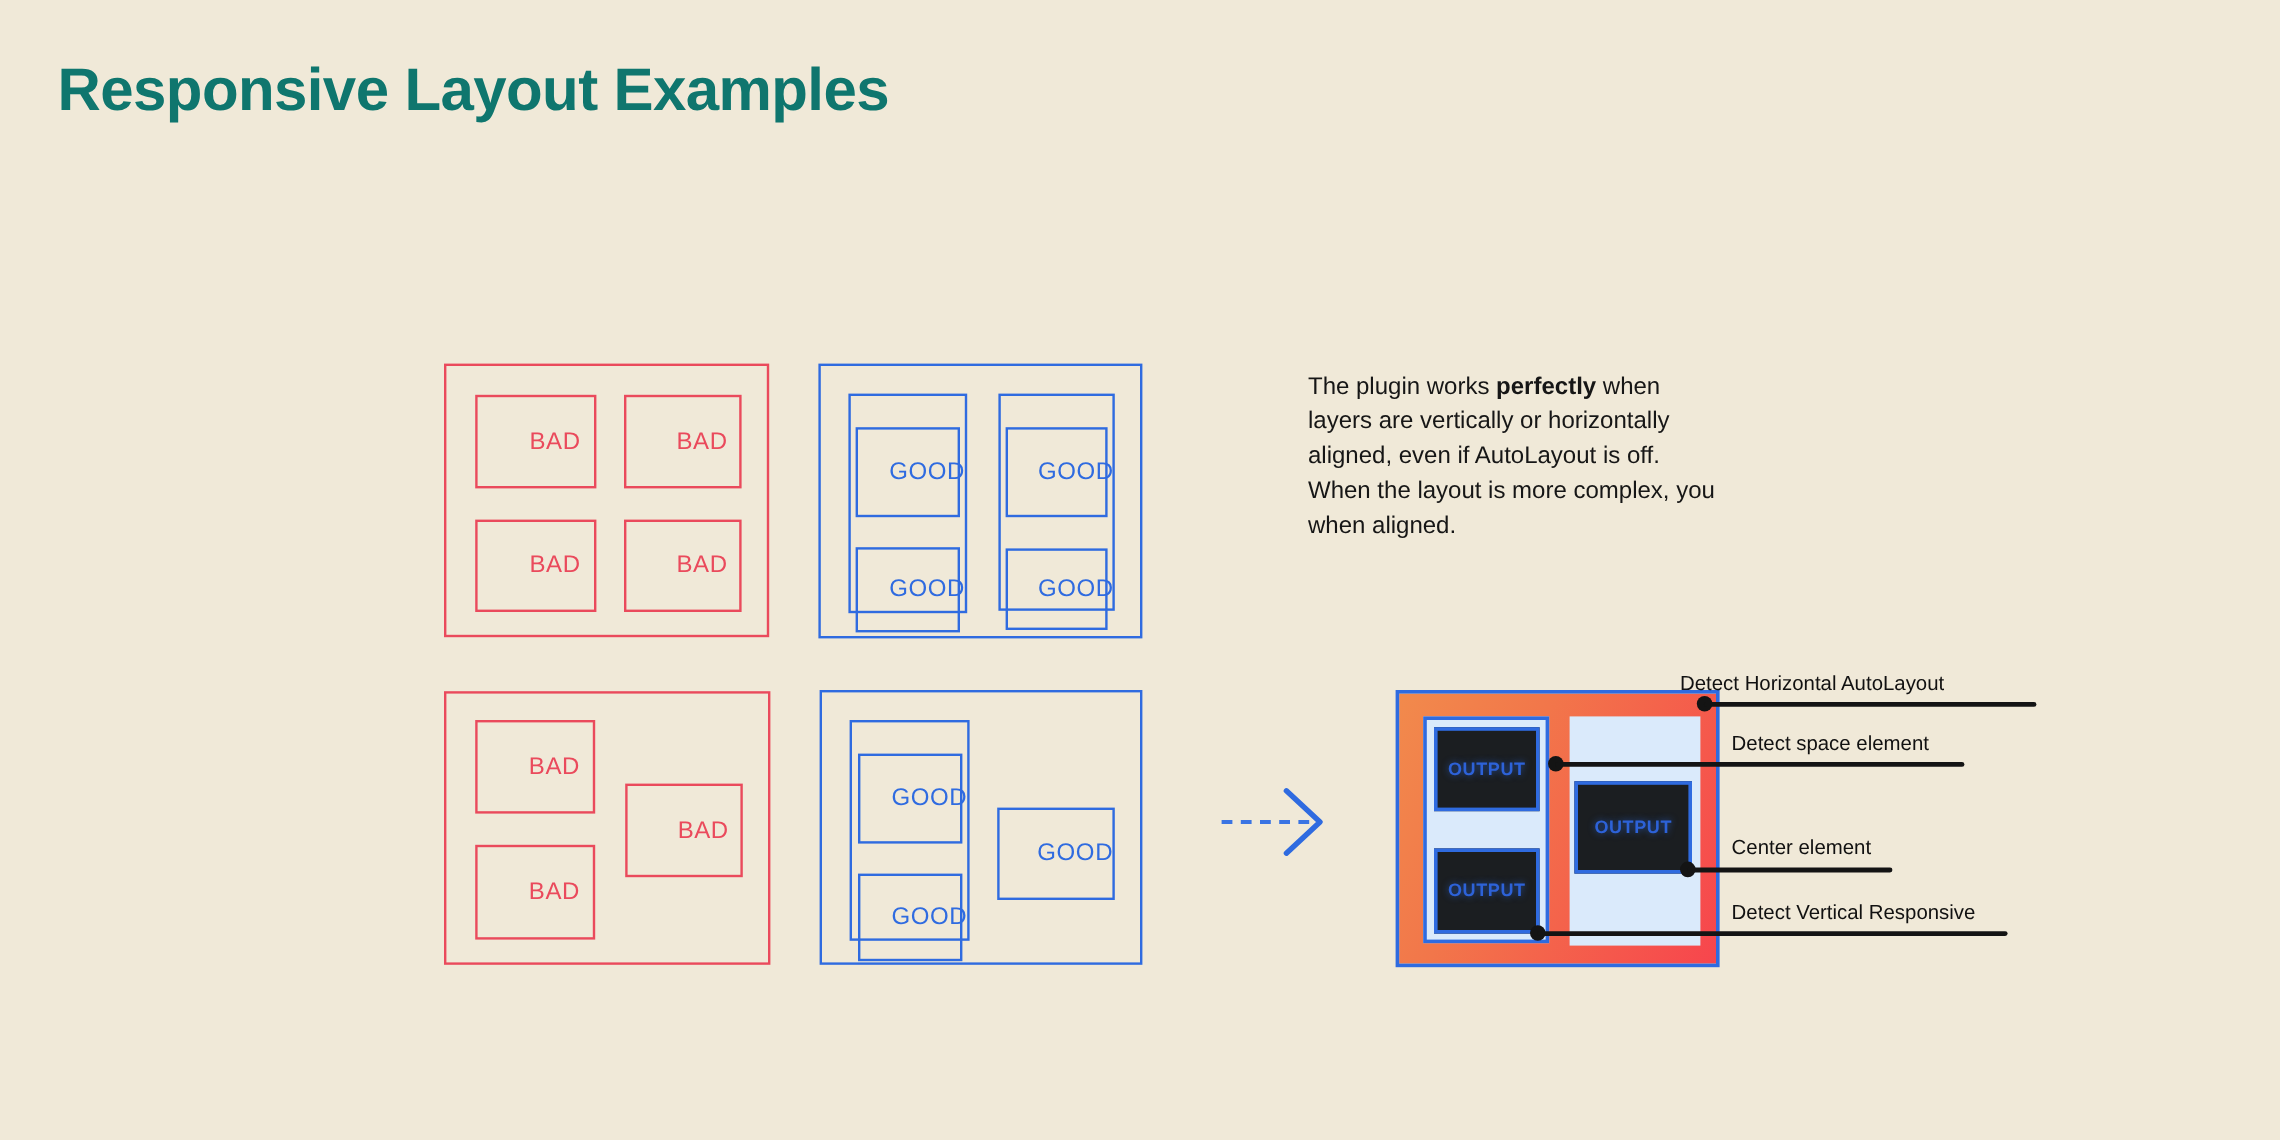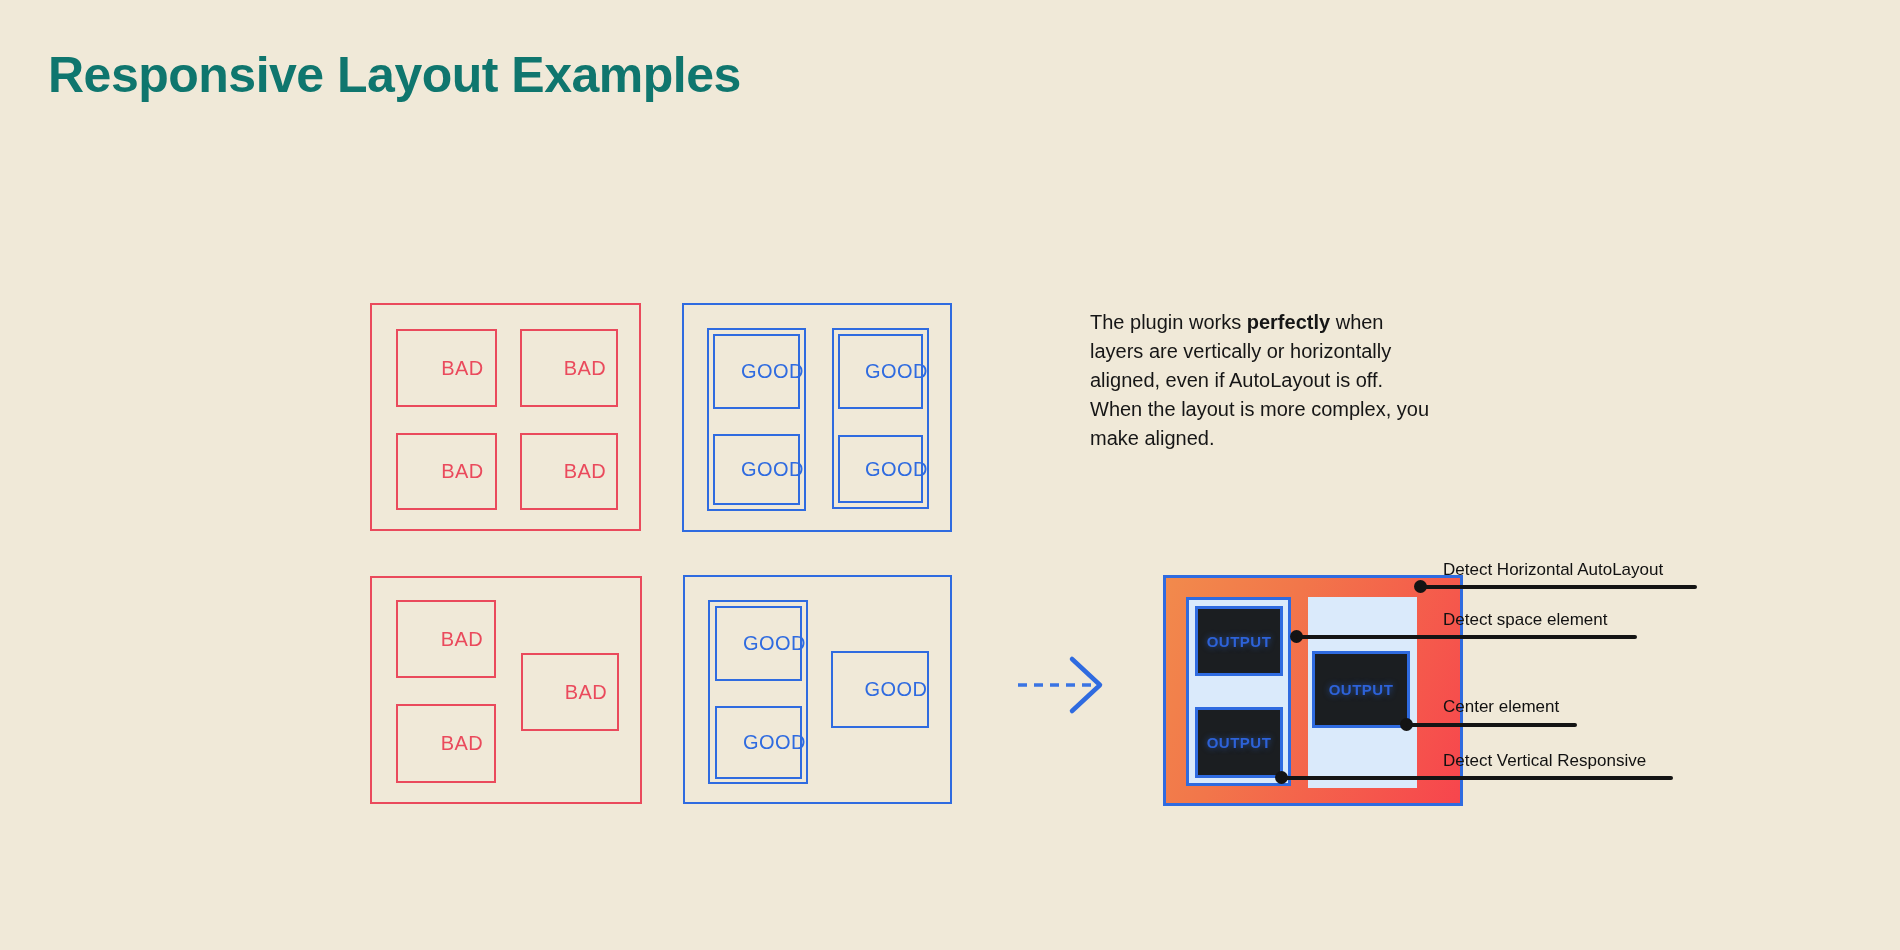--- a/index.html
+++ b/index.html
@@ -25,29 +25,29 @@
     font-size:50px;font-weight:bold;letter-spacing:-0.5px;color:#0f766e;
   }
   .group{position:absolute;}
   .group.red{border:2px solid var(--red);}
   .group.blue{border:2px solid var(--blue);}
   .lbox{
     position:absolute;display:flex;align-items:center;justify-content:center;
     font-size:20px;letter-spacing:0.5px;padding-left:32px;
   }
   .lbox.red{border:2px solid var(--red);color:var(--red);}
-  .lbox.blue{border:2px solid var(--blue);color:var(--blue);}
+  .lbox.blue{border:2px solid var(--blue);color:var(--blue);margin-top:22px;}
   .wrapper{position:absolute;border:2px solid var(--blue);}
   .desc{
     position:absolute;left:1090px;top:308px;
     font-size:20px;line-height:29px;color:#161616;
   }
   .desc .para2{}
   .out-frame{
-    position:absolute;left:1163px;top:575px;width:300px;height:231px;
+    position:absolute;left:1163px;top:575px;width:270px;height:231px;
     border:3px solid var(--blue);
     background:linear-gradient(115deg,#f28a4c 0%,#f2764a 35%,#f7454d 100%);
   }
   .out-col{
     position:absolute;left:20px;top:19px;width:105px;height:189px;
     border:3px solid var(--blue);background:var(--pale);
   }
   .out-box{
     position:absolute;border:3px solid var(--blue);background:var(--dark);
     display:flex;align-items:center;justify-content:center;
@@ -100,21 +100,21 @@
         <span>GOOD</span>
       </div>
   </div>
 </div>
 
 <div class="desc">
   <div><span>The plugin works </span><b>perfectly</b><span> when</span></div>
   <div>layers are vertically or horizontally</div>
   <div>aligned, even if AutoLayout is off.</div>
   <div class="para2">When the layout is more complex, you</div>
-  <div>make aligned.</div>
+  <div>when aligned.</div>
 </div>
 
 <div class="group red" style="left:370px;top:576px;width:272px;height:228px">
   <div class="lbox red" style="left:24px;top:22px;width:100px;height:78px">
       <span>BAD</span>
     </div>
   <div class="lbox red" style="left:149px;top:75px;width:98px;height:78px">
       <span>BAD</span>
     </div>
   <div class="lbox red" style="left:24px;top:126px;width:100px;height:79px">
@@ -152,21 +152,21 @@
   </div>
   <div class="pale-rect"></div>
   <div class="out-box" style="left:146px;top:73px;width:98px;height:77px">
       <span>OUTPUT</span>
     </div>
 </div>
 
 <div>
   <div class="ann-dot" style="left:1414px;top:580px"></div>
   <div class="ann-line" style="left:1420px;top:585px;width:277px"></div>
-  <div class="ann-label" style="left:1443px;top:560px">Detect Horizontal AutoLayout</div>
+  <div class="ann-label" style="left:1400px;top:560px">Detect Horizontal AutoLayout</div>
 </div>
 
 <div>
   <div class="ann-dot" style="left:1290px;top:630px"></div>
   <div class="ann-line" style="left:1296px;top:635px;width:341px"></div>
   <div class="ann-label" style="left:1443px;top:610px">Detect space element</div>
 </div>
 
 <div>
   <div class="ann-dot" style="left:1400px;top:718px"></div>

